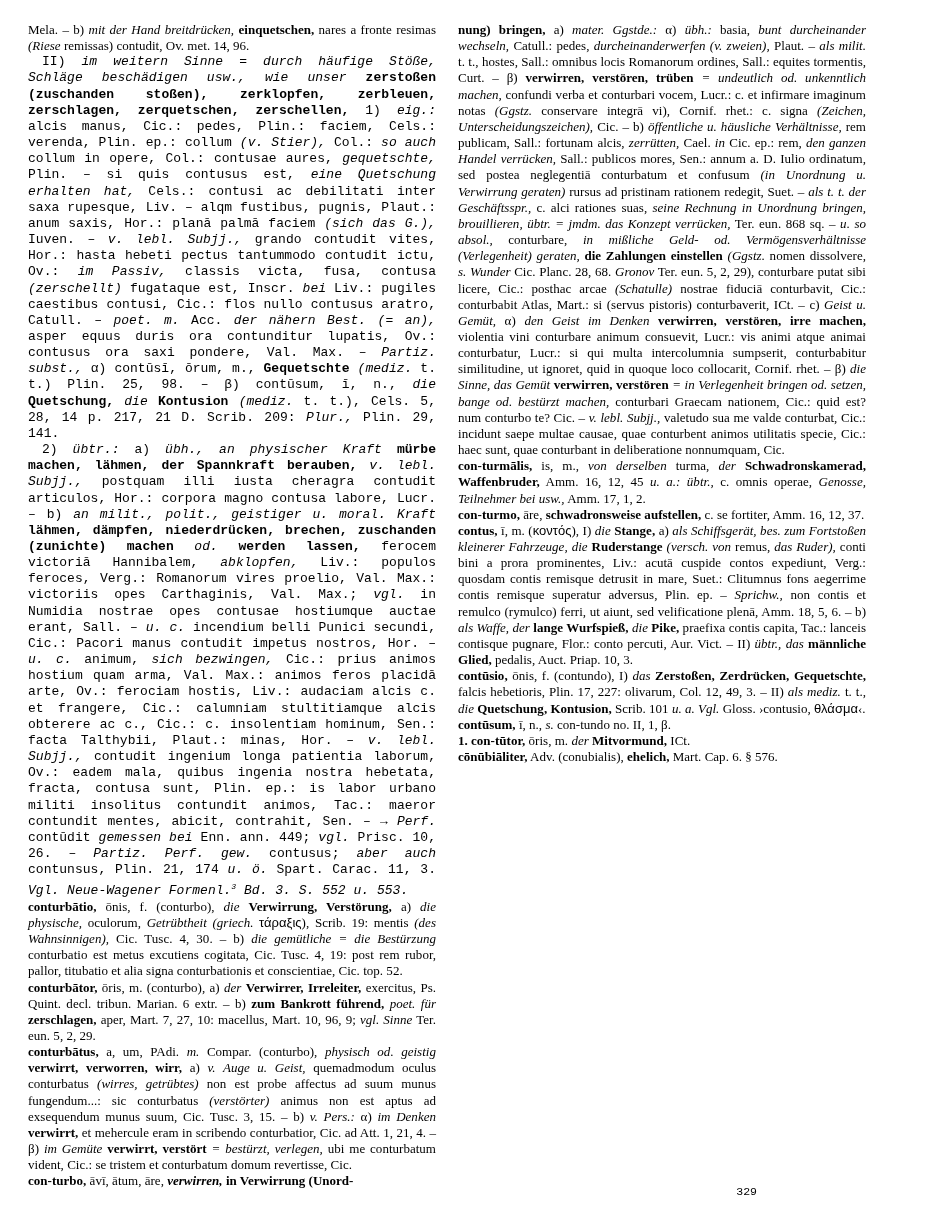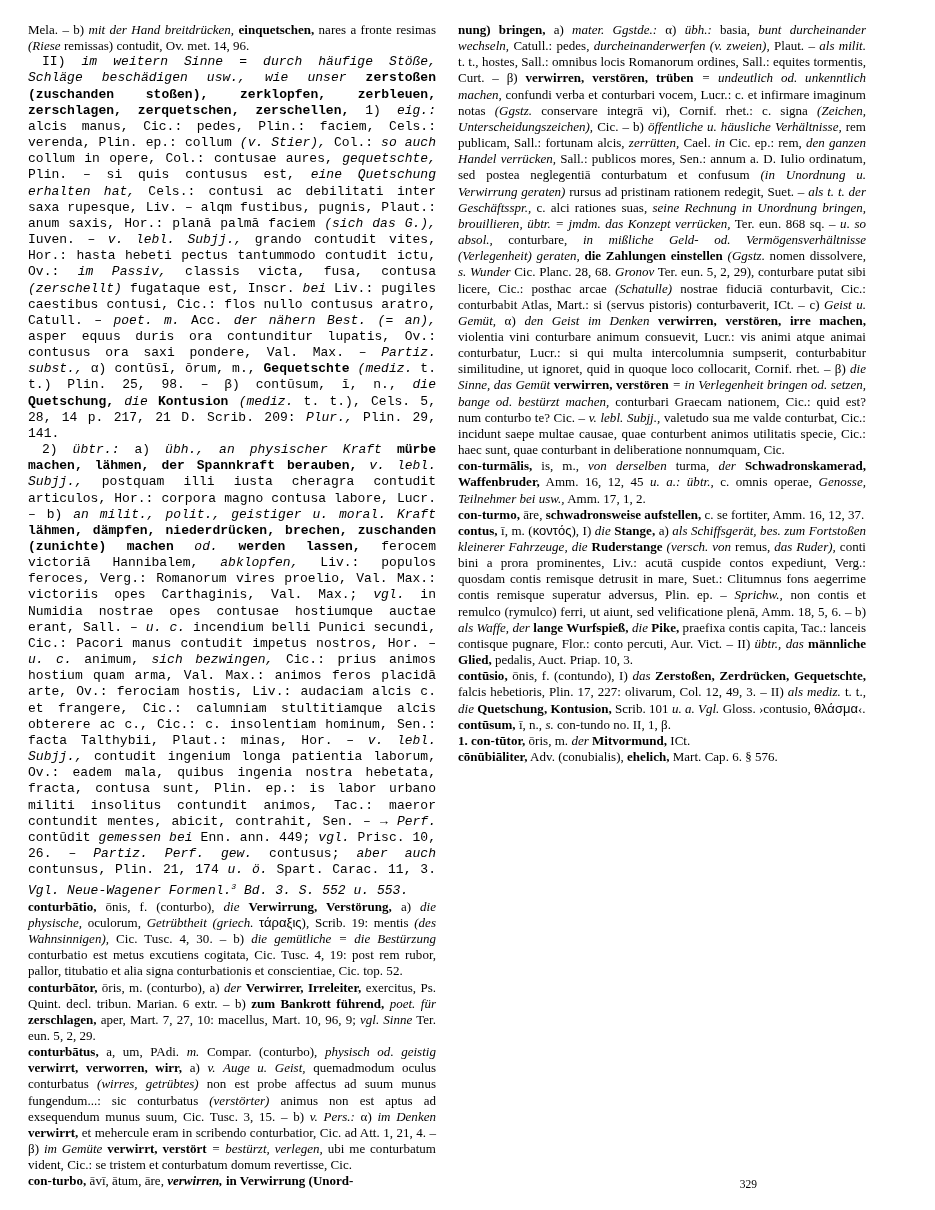--- a/index.html
+++ b/index.html
@@ -63,23 +63,23 @@
     font-style: normal;
   }
   .sup {
     font-size: 8px;
     vertical-align: super;
     font-style: italic;
   }
   .pagenum {
     position: absolute;
     right: 28px;
-    bottom: 20px;
+    bottom: 12px;
     font-size: 11.5px;
-    font-family: Liberation Serif, serif;
+    font-family: Liberation Mono, monospace;
     color: #000;
   }
 </style>
 </head>
 <body>
 
 <div class="page">
 
   <div class="columns">
 

